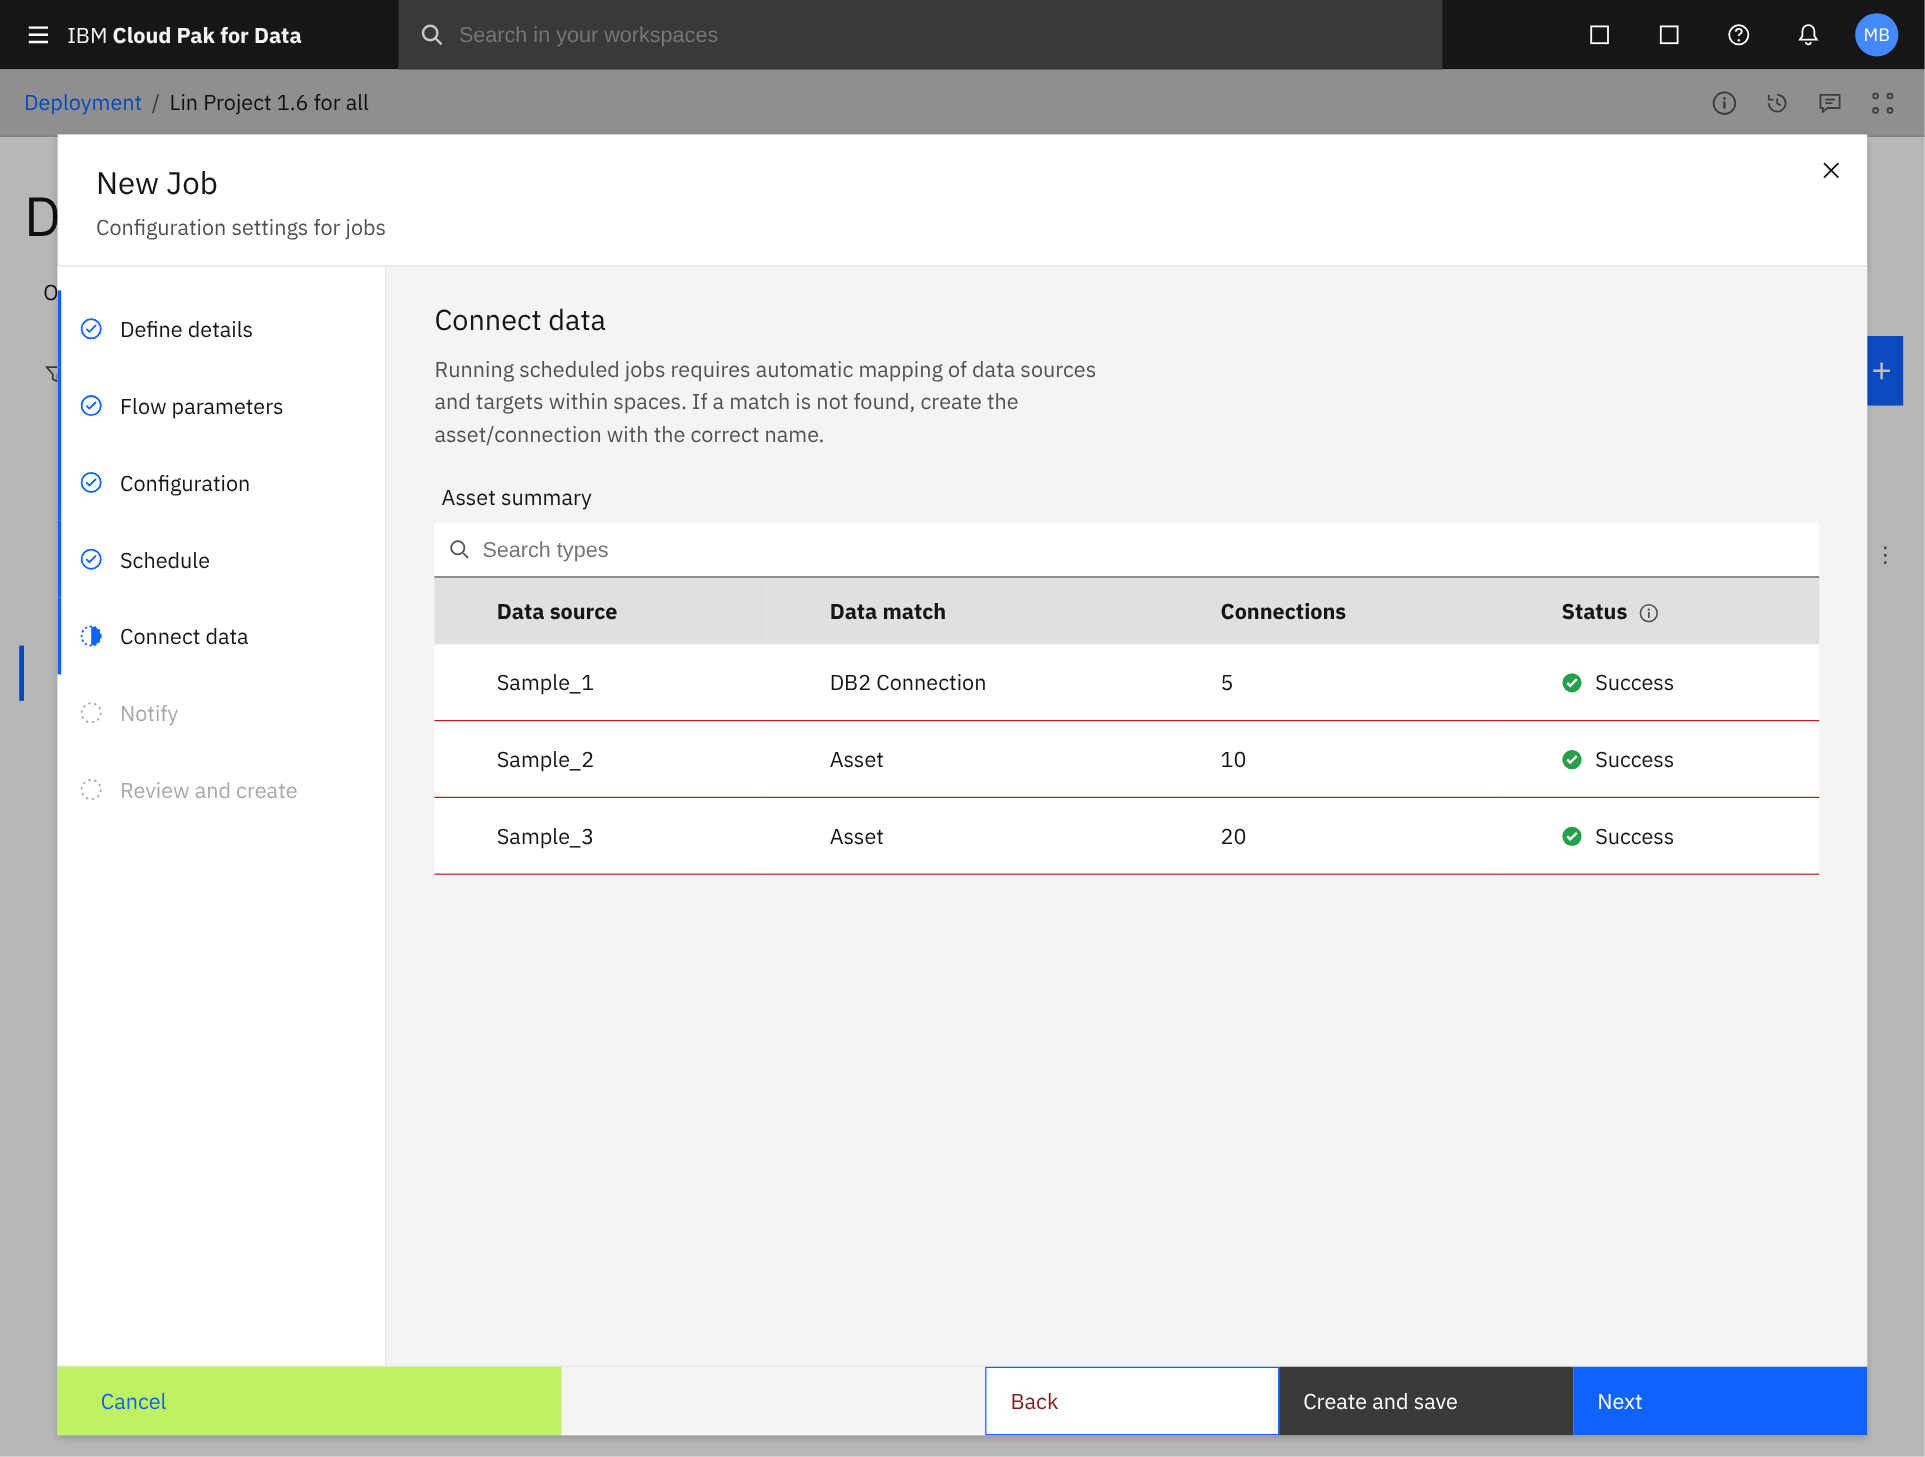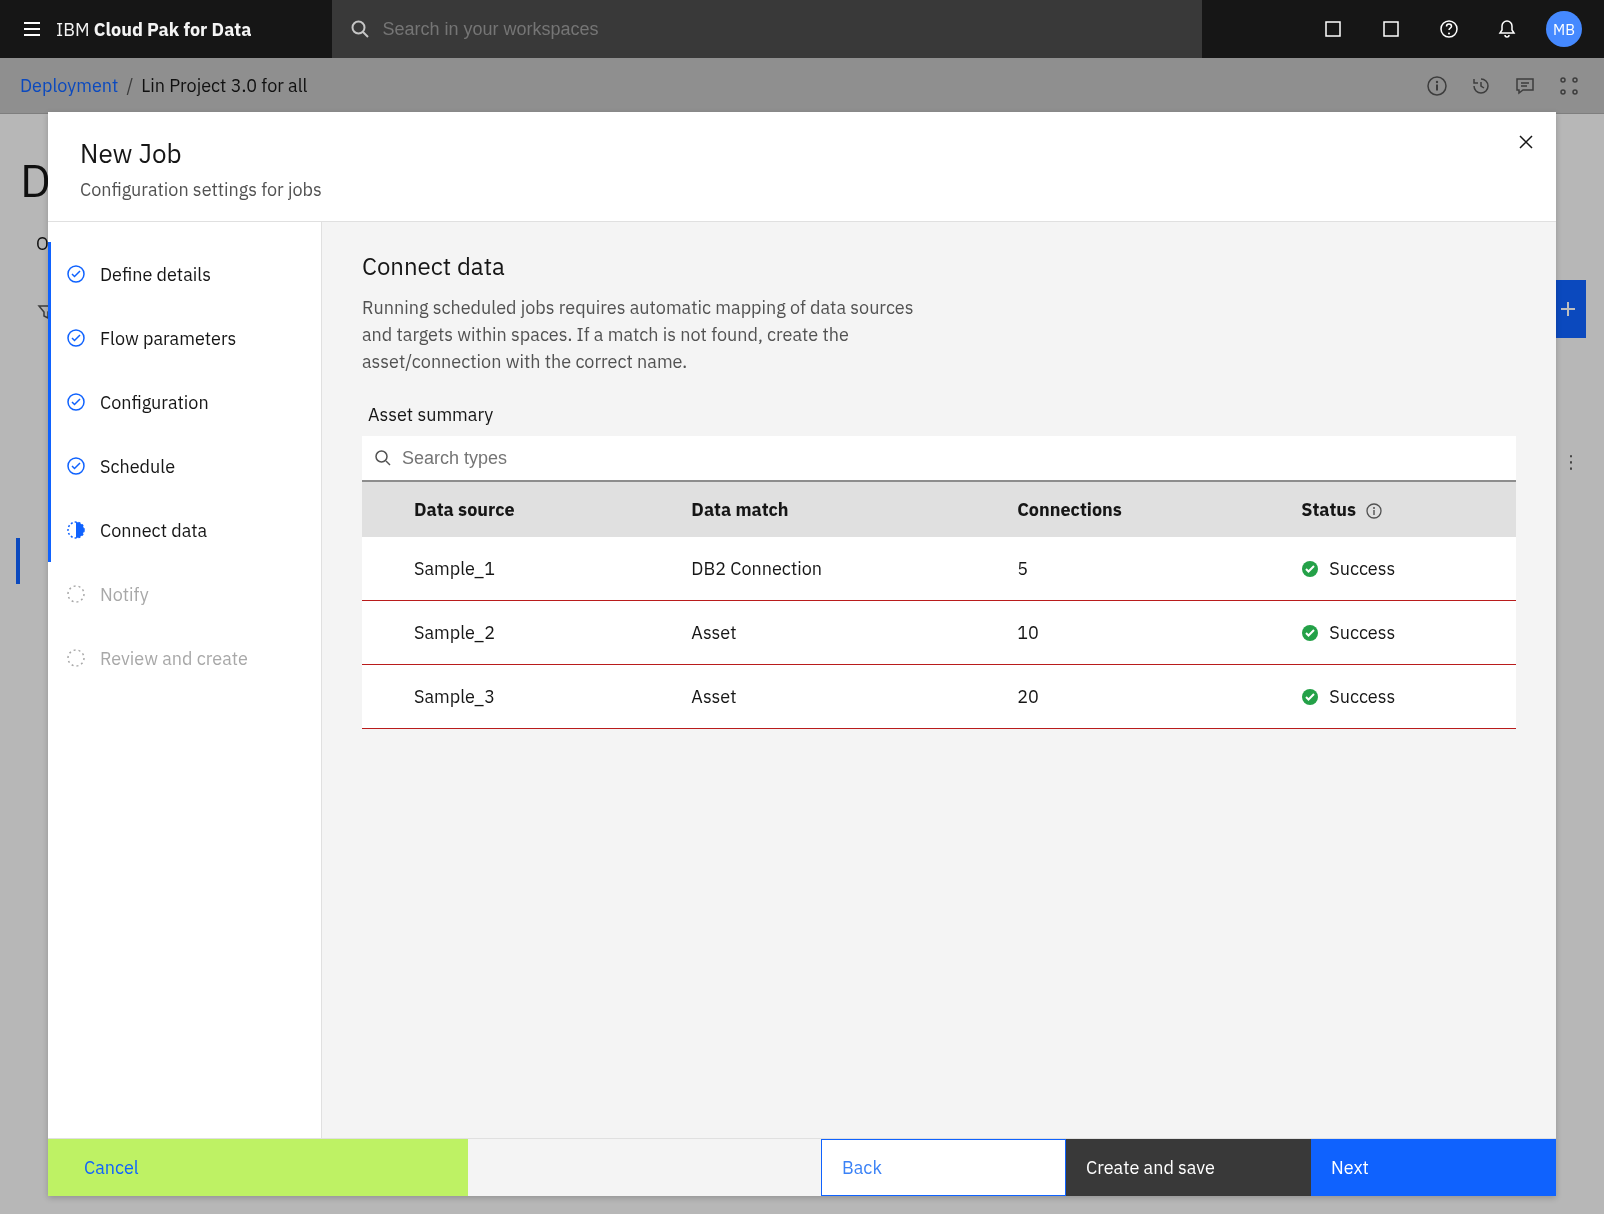--- a/index.html
+++ b/index.html
@@ -104,21 +104,21 @@
 
   .info-icon-inline { display:inline-flex; vertical-align:middle; margin-left:6px; }
 
   
   .modal-footer {
     height:58px; display:flex; align-items:stretch; border-top:1px solid #e0e0e0;
   }
   .modal-footer .cancel { flex:0 0 420px; display:flex; align-items:center; padding-left:36px; color:#0f62fe; font-size:18px; cursor:pointer; background:#bef264; }
   .modal-footer .spacer { flex:1; background:#f4f4f4; }
   .modal-footer .btn { flex:0 0 245px; display:flex; align-items:center; padding-left:20px; font-size:18px; cursor:pointer; }
-  .modal-footer .back { background:#fff; border:1px solid #0f62fe; color:#3b82f6; }
+  .modal-footer .back { background:#fff; border:1px solid #0f62fe; color:#7f1d1d; }
   .modal-footer .save { background:#393939; color:#fff; }
   .modal-footer .next { background:#0f62fe; color:#fff; }
 
   svg { display:block; }
 </style>
 </head>
 <body>
 
 <div class="global-header">
   <div class="hamburger">
@@ -163,21 +163,21 @@
     </div>
     <div class="avatar">
       <span>MB</span>
     </div>
   </div>
 </div>
 
 <div class="breadcrumb-bar">
   <a href="#">Deployment</a>
   <span class="sep">/</span>
-  <span class="current">Lin Project 3.0 for all</span>
+  <span class="current">Lin Project 1.6 for all</span>
   <div class="breadcrumb-actions">
     <span class="bc-icon">
         <svg width="22" height="22" viewBox="0 0 22 22">
           <circle cx="11" cy="11" r="9" stroke="#525252" stroke-width="1.5" fill="none"></circle>
           <circle cx="11" cy="7" r="1.2" fill="#525252"></circle>
           <rect x="10" y="9.5" width="2" height="6" fill="#525252"></rect>
         </svg>
       </span>
     <span class="bc-icon">
         <svg width="22" height="22" viewBox="0 0 22 22">

